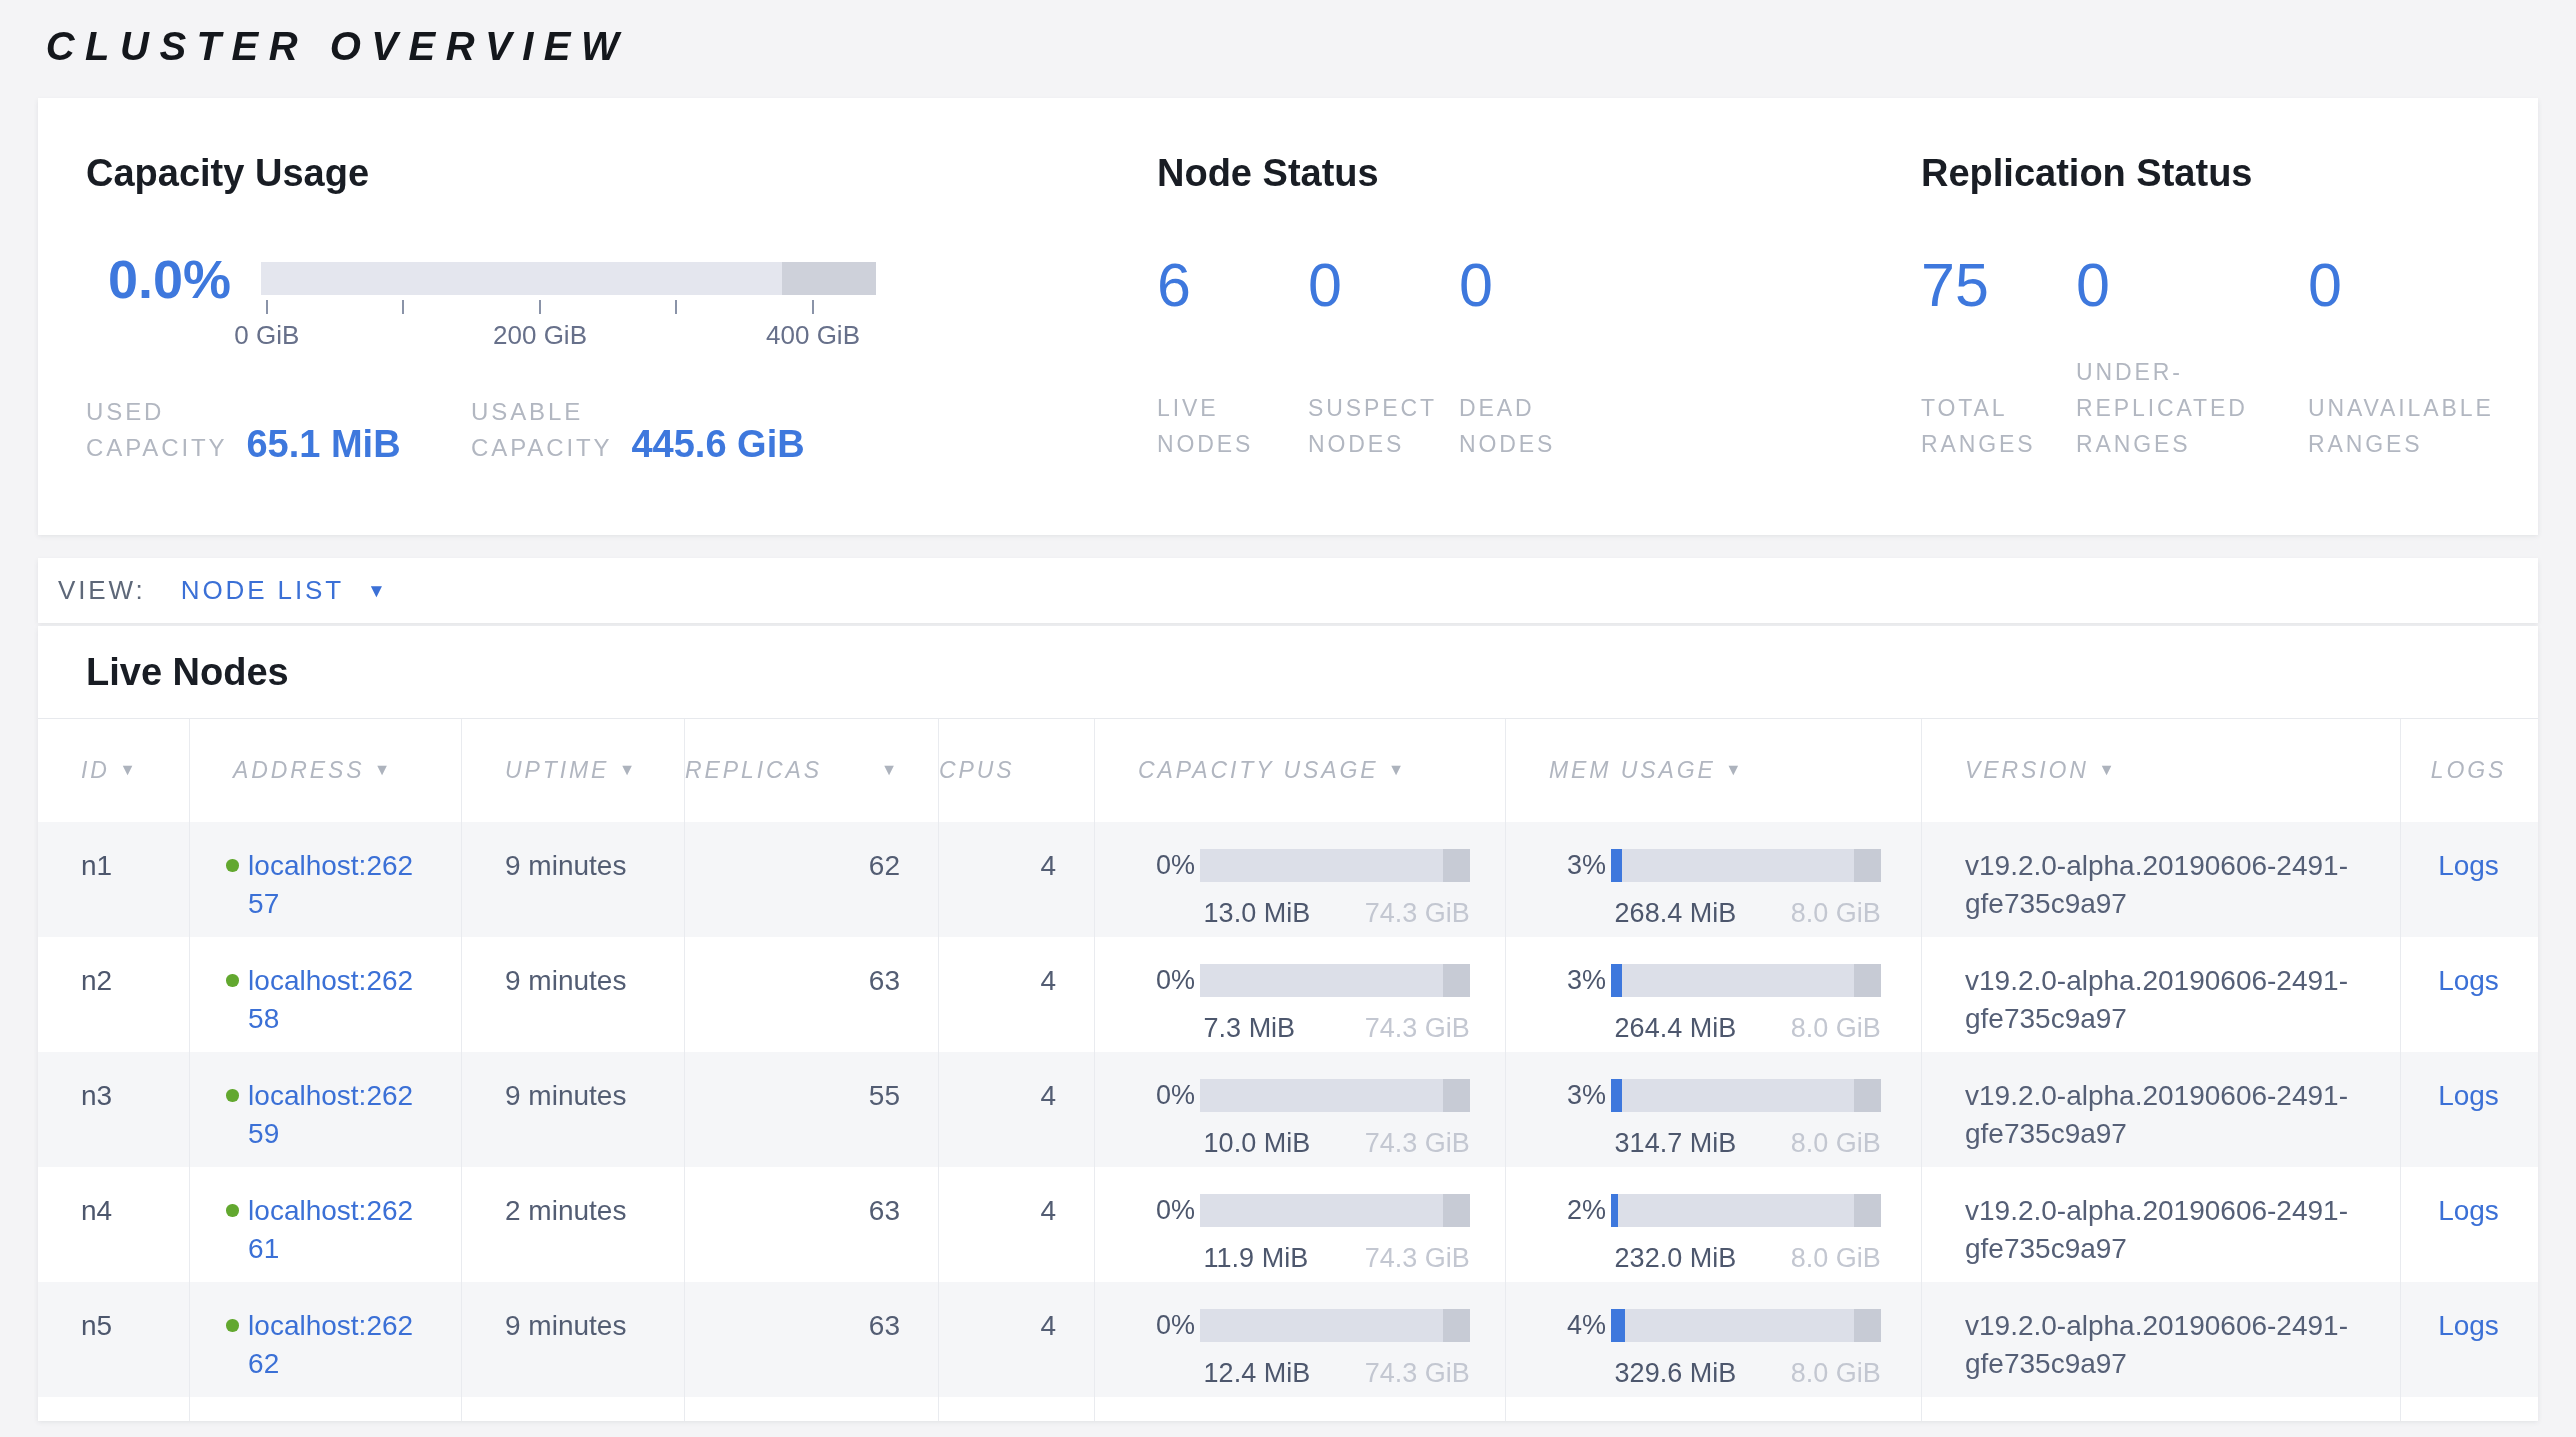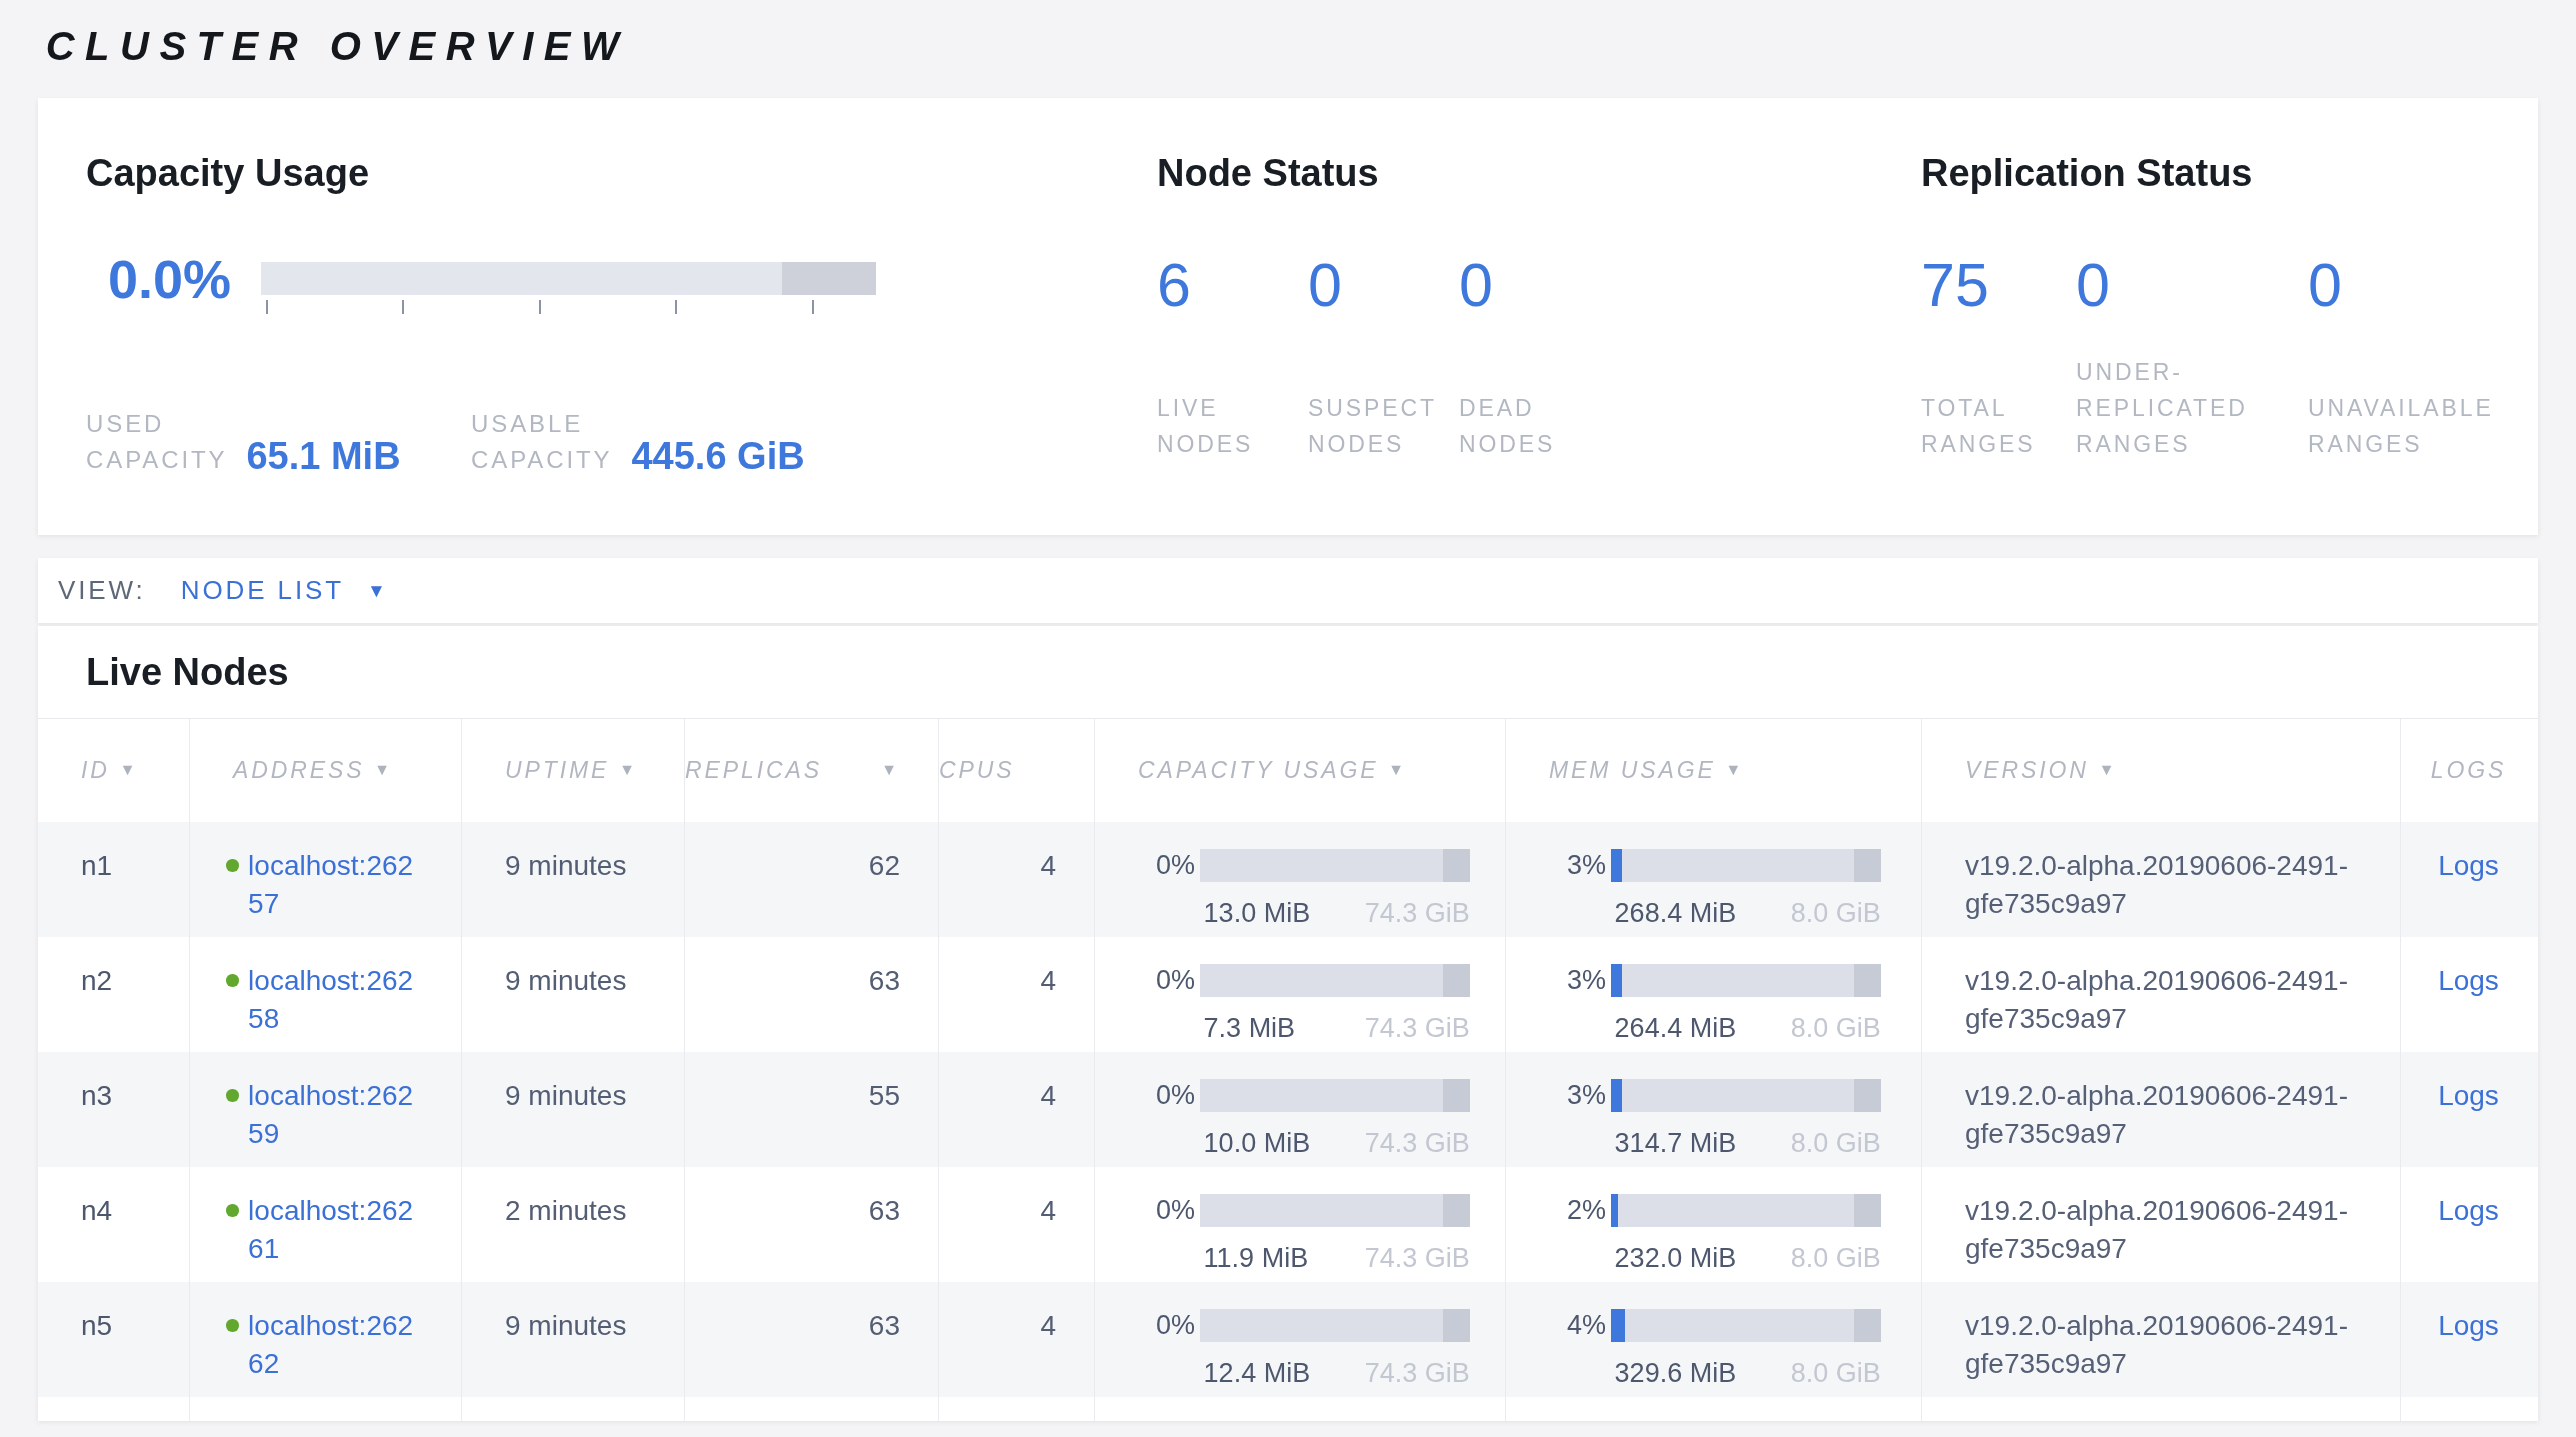--- a/index.html
+++ b/index.html
@@ -41,21 +41,21 @@
   .cap-ticks span:nth-child(2){left:141px}
   .cap-ticks span:nth-child(3){left:278px}
   .cap-ticks span:nth-child(4){left:414px}
   .cap-ticks span:nth-child(5){left:551px}
   .cap-axis{position:relative;width:615px;height:33px;font-size:26px;color:var(--axis-slate);}
   .cap-axis span{position:absolute;transform:translateX(-50%);white-space:nowrap;}
   .cap-axis .t0{left:5.8px}
   .cap-axis .t1{left:279px}
   .cap-axis .t2{left:552px}
 
-  .cap-foot{margin-top:60px;display:flex;}
+  .cap-foot{margin-top:48px;display:flex;}
   .cap-stat{display:flex;align-items:flex-end;width:385px;}
   .cap-stat .lbl{font-size:24px;line-height:36px;letter-spacing:2.9px;color:var(--label-gray);white-space:pre-line;}
   .cap-stat .val{font-size:38px;line-height:40px;font-weight:700;color:var(--accent-blue);margin-left:19px;margin-bottom:1.9px;white-space:nowrap;}
 
   .stats{display:flex;margin-top:61px;}
   .stat{position:relative;height:207px;}
   .nodes .stat{width:151px;}
   .repl .stat:nth-child(1){width:155px;}
   .repl .stat:nth-child(2){width:232px;}
   .stat .num{font-size:61px;line-height:61px;font-weight:400;color:var(--accent-blue);}
@@ -124,20 +124,25 @@
           <div class="cap-bar">
             <div class="cap-bar-dark"></div>
           </div>
           <div class="cap-ticks">
             <span></span>
               <span></span>
               <span></span>
               <span></span>
               <span></span>
           </div>
+          <div class="cap-axis">
+            <span class="t0">0 GiB</span>
+            <span class="t1">200 GiB</span>
+            <span class="t2">400 GiB</span>
+          </div>
         </div>
       </div>
       <div class="cap-foot">
         <div class="cap-stat">
           <div class="lbl">USED
 CAPACITY</div>
           <div class="val">65.1 MiB</div>
         </div>
         <div class="cap-stat">
           <div class="lbl">USABLE

